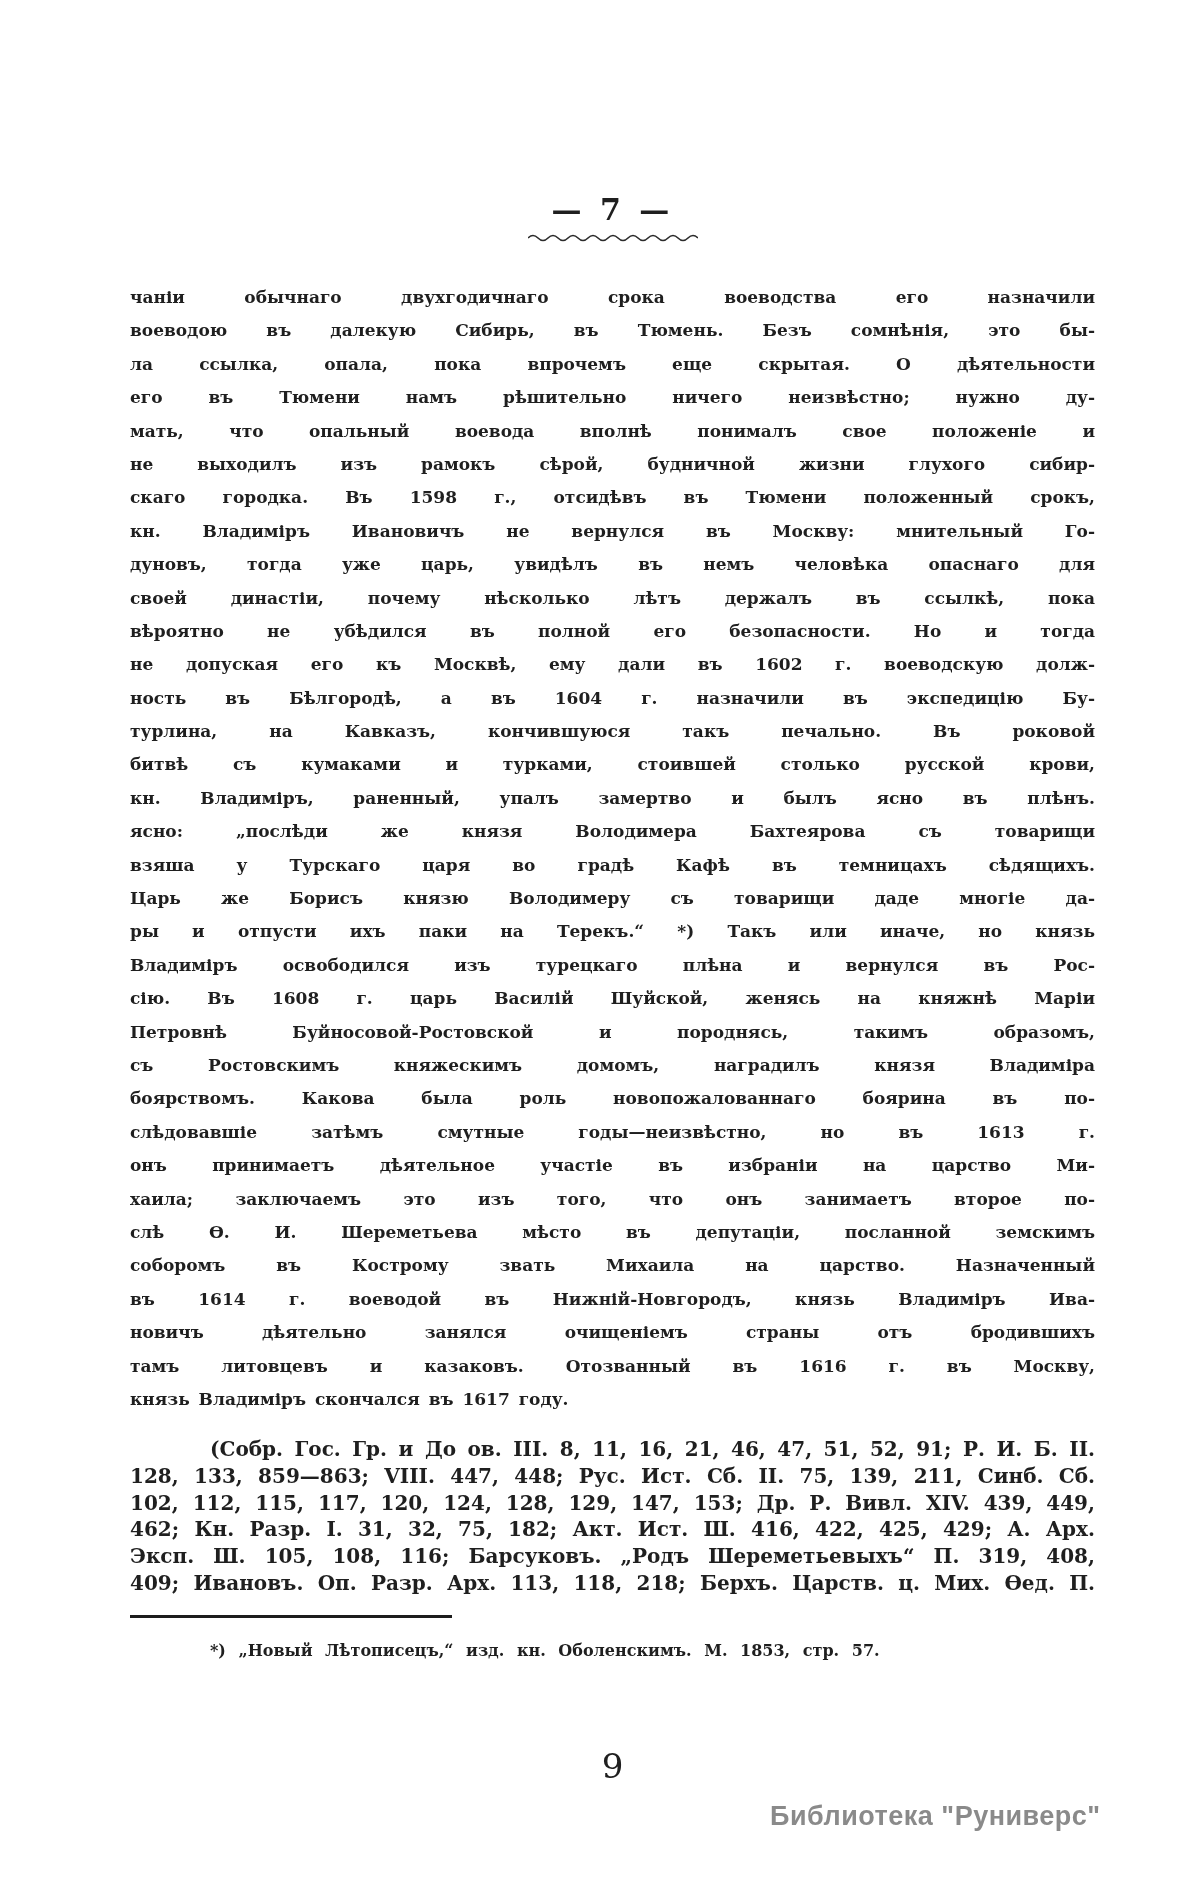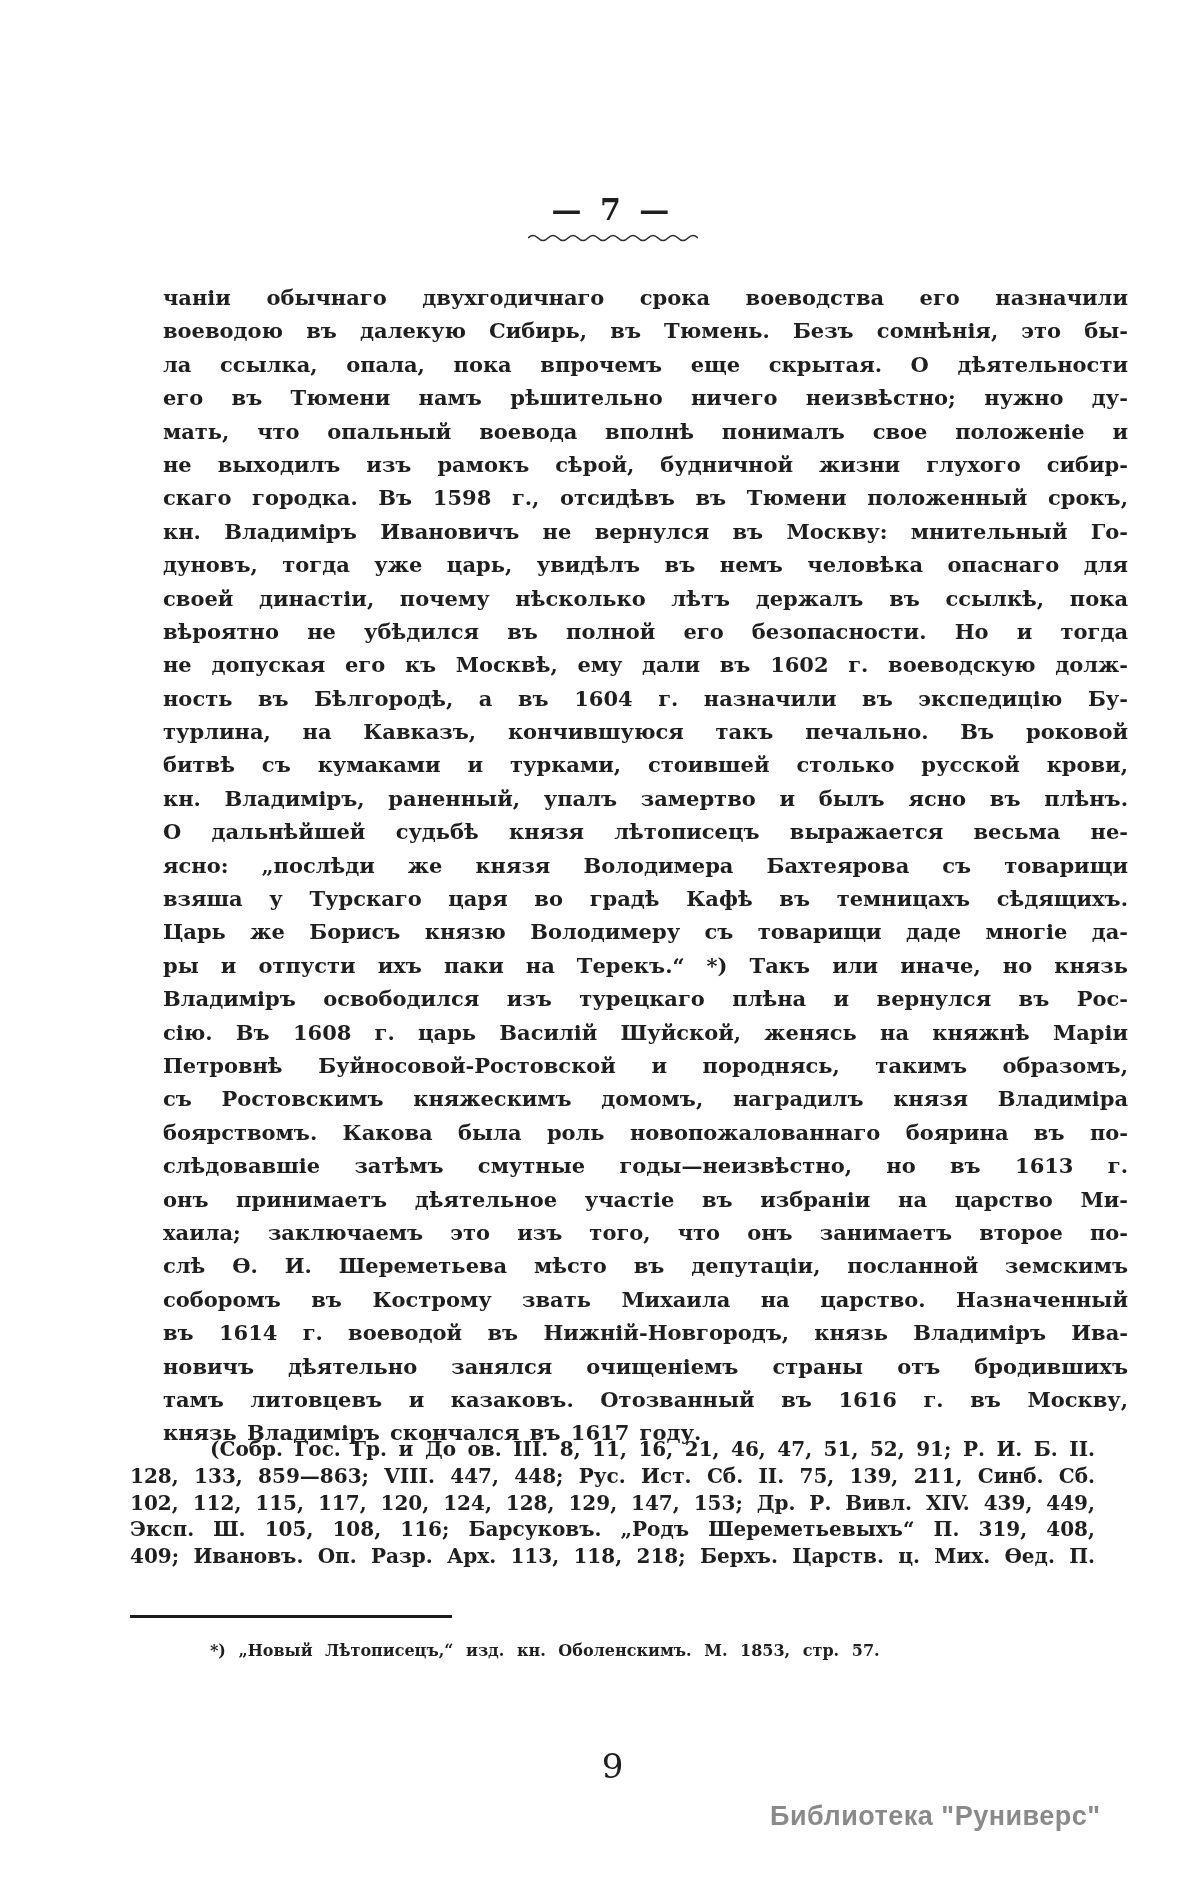--- a/index.html
+++ b/index.html
@@ -17,23 +17,22 @@
     text-align:center;
     font-size:30px; font-weight:bold; letter-spacing:4px;
   }
   .flourish {
     position:absolute; left:130px; top:233px; width:965px;
     text-align:center; line-height:0;
   }
   .flourish svg { display:inline-block; }
   .body-block {
     position:absolute; left:130px; top:281px; width:965px;
-    font-size:21px; font-weight:bold; line-height:33.4px;
+    font-size:17px; font-weight:bold; line-height:33.4px;
     word-spacing:3px;
-    margin-left:33px;
   }
   .body-block .line {
     text-align:justify; text-align-last:justify;
     height:33.4px; overflow:visible; white-space:normal;
   }
   .body-block .line:last-child { text-align-last:left; }
   .citation-block {
     position:absolute; left:130px; top:1436px; width:965px;
     font-size:20px; font-weight:bold; line-height:26.8px;
     word-spacing:2px;
@@ -86,21 +85,20 @@
       <div class="line">скаго городка. Въ 1598 г., отсидѣвъ въ Тюмени положенный срокъ,</div>
       <div class="line">кн. Владиміръ Ивановичъ не вернулся въ Москву: мнительный Го-</div>
       <div class="line">дуновъ, тогда уже царь, увидѣлъ въ немъ человѣка опаснаго для</div>
       <div class="line">своей династіи, почему нѣсколько лѣтъ держалъ въ ссылкѣ, пока</div>
       <div class="line">вѣроятно не убѣдился въ полной его безопасности. Но и тогда</div>
       <div class="line">не допуская его къ Москвѣ, ему дали въ 1602 г. воеводскую долж-</div>
       <div class="line">ность въ Бѣлгородѣ, а въ 1604 г. назначили въ экспедицію Бу-</div>
       <div class="line">турлина, на Кавказъ, кончившуюся такъ печально. Въ роковой</div>
       <div class="line">битвѣ съ кумаками и турками, стоившей столько русской крови,</div>
       <div class="line">кн. Владиміръ, раненный, упалъ замертво и былъ ясно въ плѣнъ.</div>
-      <div class="line">О дальнѣйшей судьбѣ князя лѣтописецъ выражается весьма не-</div>
       <div class="line">ясно: „послѣди же князя Володимера Бахтеярова съ товарищи</div>
       <div class="line">взяша у Турскаго царя во градѣ Кафѣ въ темницахъ сѣдящихъ.</div>
       <div class="line">Царь же Борисъ князю Володимеру съ товарищи даде многіе да-</div>
       <div class="line">ры и отпусти ихъ паки на Терекъ.“ *) Такъ или иначе, но князь</div>
       <div class="line">Владиміръ освободился изъ турецкаго плѣна и вернулся въ Рос-</div>
       <div class="line">сію. Въ 1608 г. царь Василій Шуйской, женясь на княжнѣ Маріи</div>
       <div class="line">Петровнѣ Буйносовой-Ростовской и породнясь, такимъ образомъ,</div>
       <div class="line">съ Ростовскимъ княжескимъ домомъ, наградилъ князя Владиміра</div>
       <div class="line">боярствомъ. Какова была роль новопожалованнаго боярина въ по-</div>
       <div class="line">слѣдовавшіе затѣмъ смутные годы—неизвѣстно, но въ 1613 г.</div>
@@ -111,20 +109,21 @@
       <div class="line">въ 1614 г. воеводой въ Нижній-Новгородъ, князь Владиміръ Ива-</div>
       <div class="line">новичъ дѣятельно занялся очищеніемъ страны отъ бродившихъ</div>
       <div class="line">тамъ литовцевъ и казаковъ. Отозванный въ 1616 г. въ Москву,</div>
       <div class="line">князь Владиміръ скончался въ 1617 году.</div>
     </div>
 
   <div class="citation-block">
       <div class="line">(Собр. Гос. Гр. и До ов. III. 8, 11, 16, 21, 46, 47, 51, 52, 91; Р. И. Б. II.</div>
       <div class="line">128, 133, 859—863; VIII. 447, 448; Рус. Ист. Сб. II. 75, 139, 211, Синб. Сб.</div>
       <div class="line">102, 112, 115, 117, 120, 124, 128, 129, 147, 153; Др. Р. Вивл. XIV. 439, 449,</div>
+      <div class="line">462; Кн. Разр. I. 31, 32, 75, 182; Акт. Ист. Ш. 416, 422, 425, 429; А. Арх.</div>
       <div class="line">Эксп. Ш. 105, 108, 116; Барсуковъ. „Родъ Шереметьевыхъ“ П. 319, 408,</div>
       <div class="line">409; Ивановъ. Оп. Разр. Арх. 113, 118, 218; Берхъ. Царств. ц. Мих. Ѳед. П.</div>
     </div>
 
   <div class="footnote-rule"></div>
 
   <div class="footnote">*) „Новый Лѣтописецъ,“ изд. кн. Оболенскимъ. М. 1853, стр. 57.</div>
 
   <div class="page-number">9</div>
 

